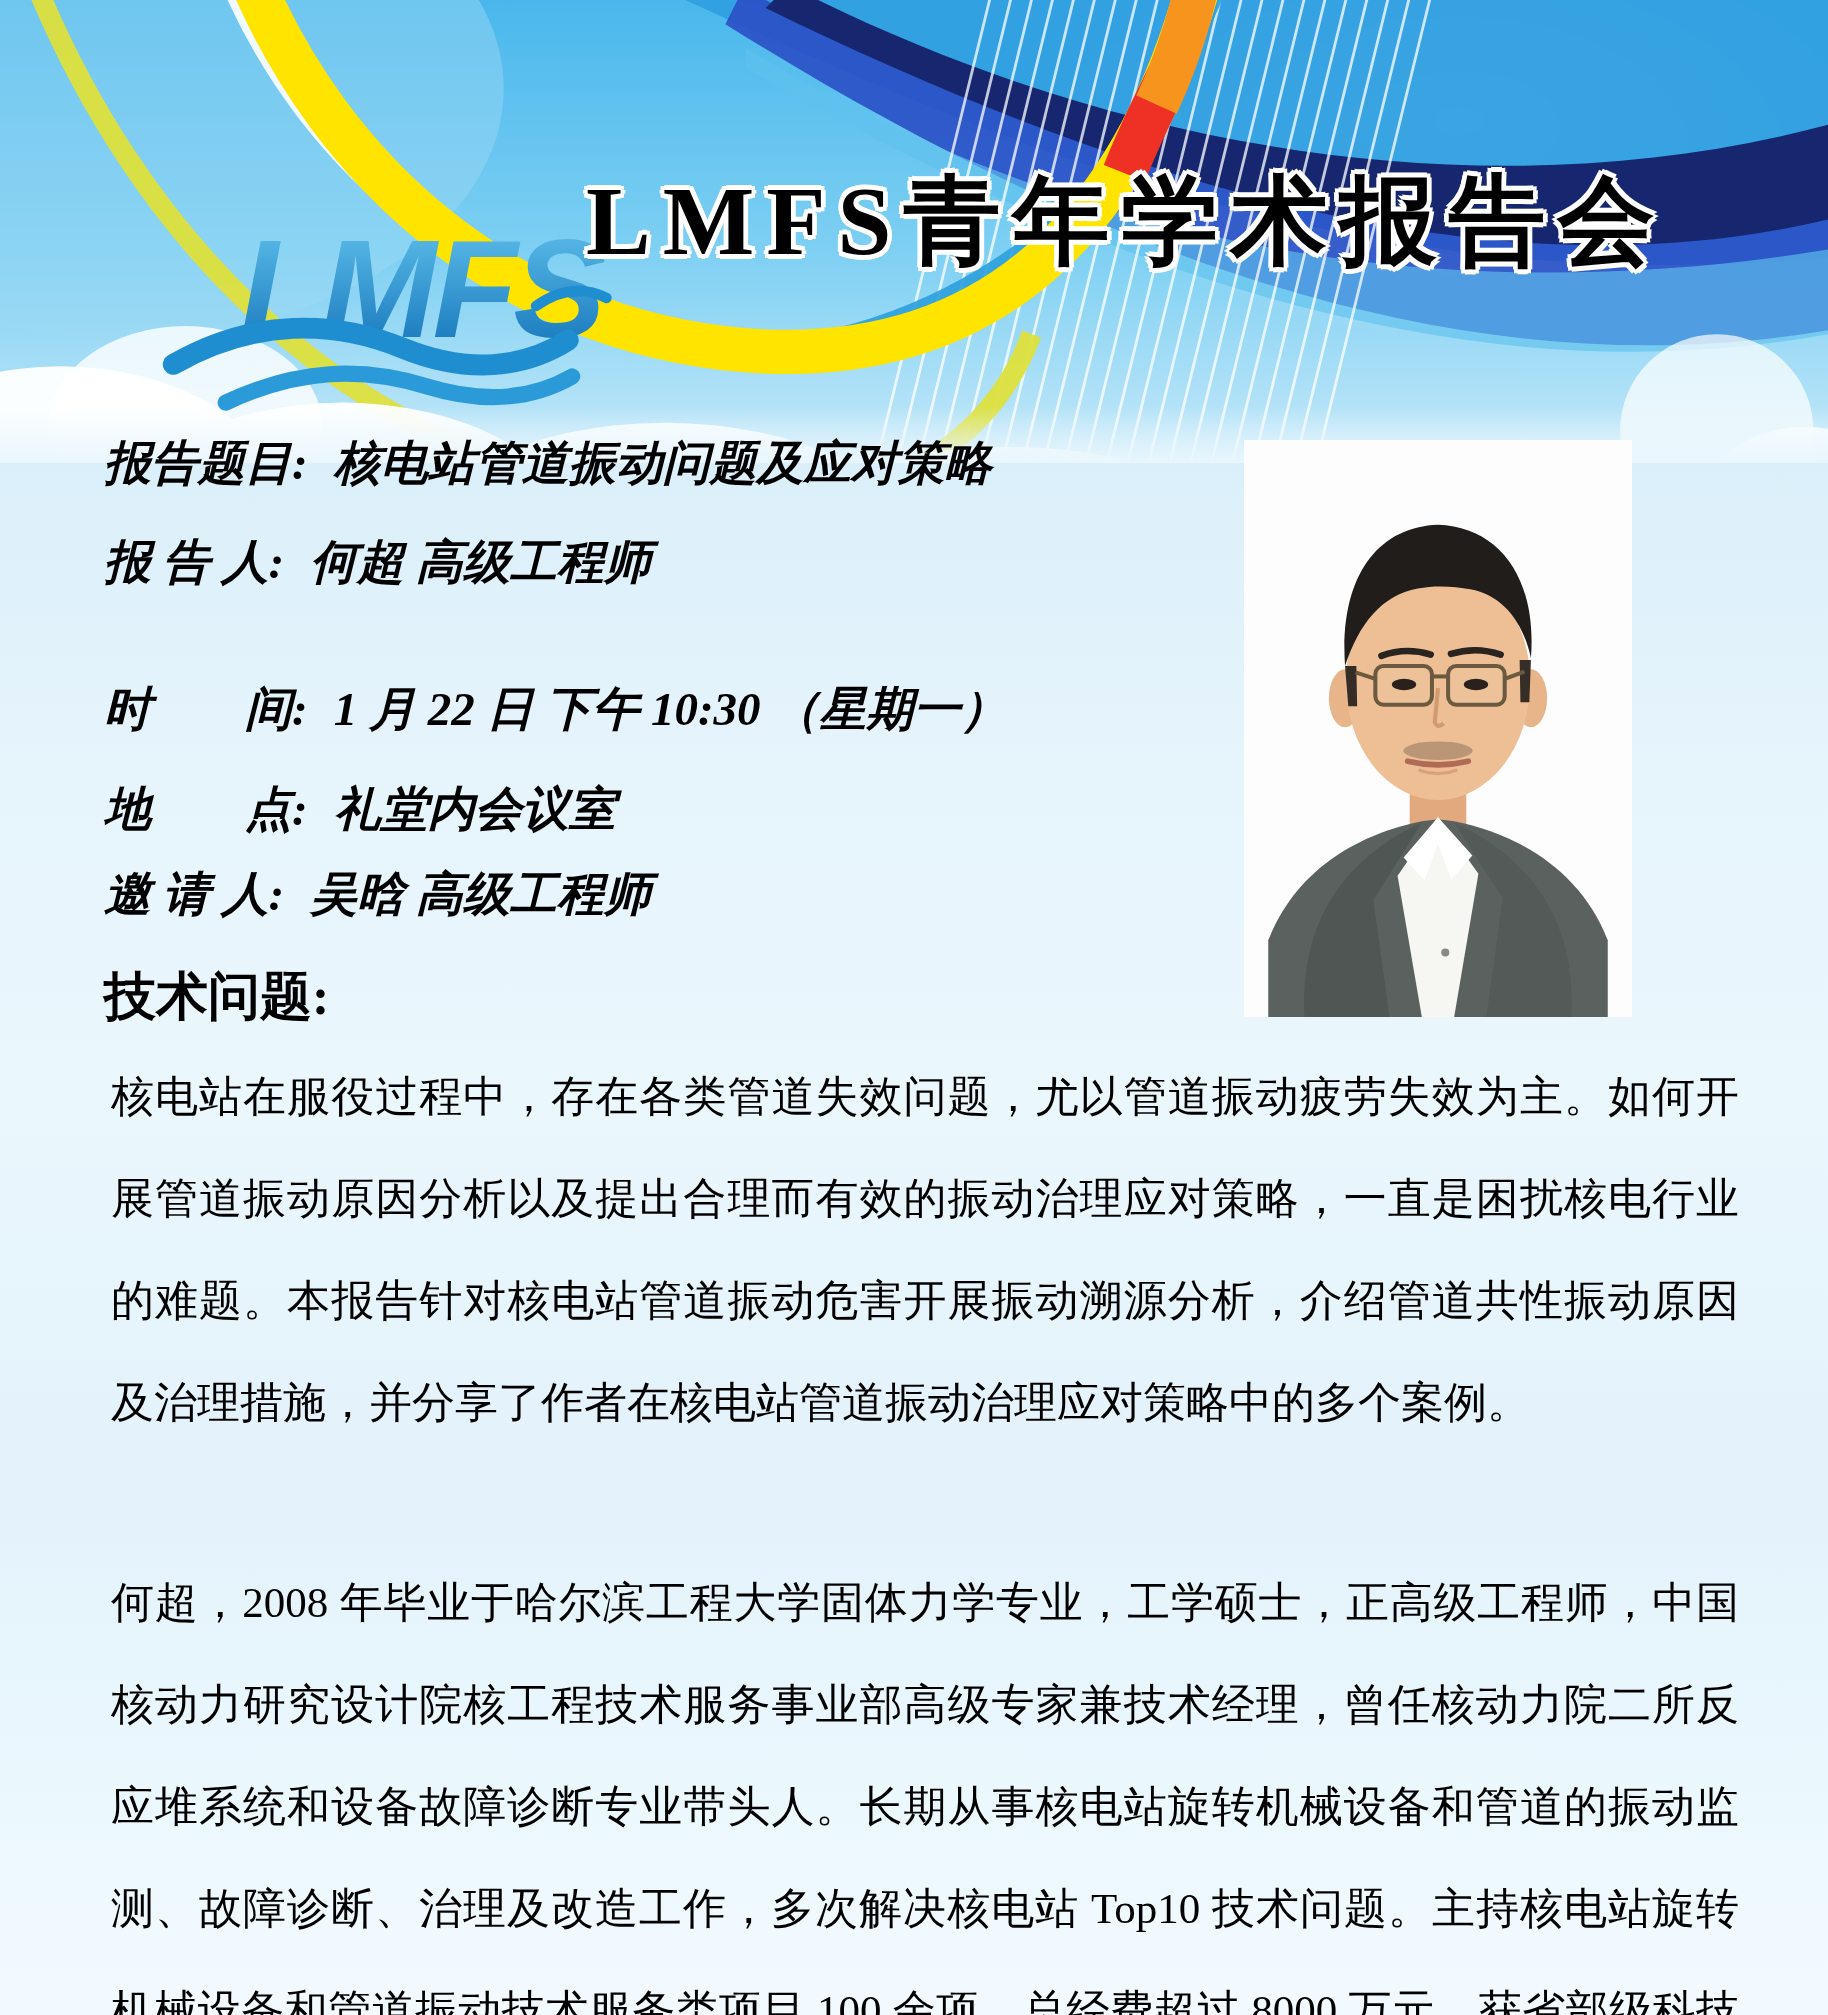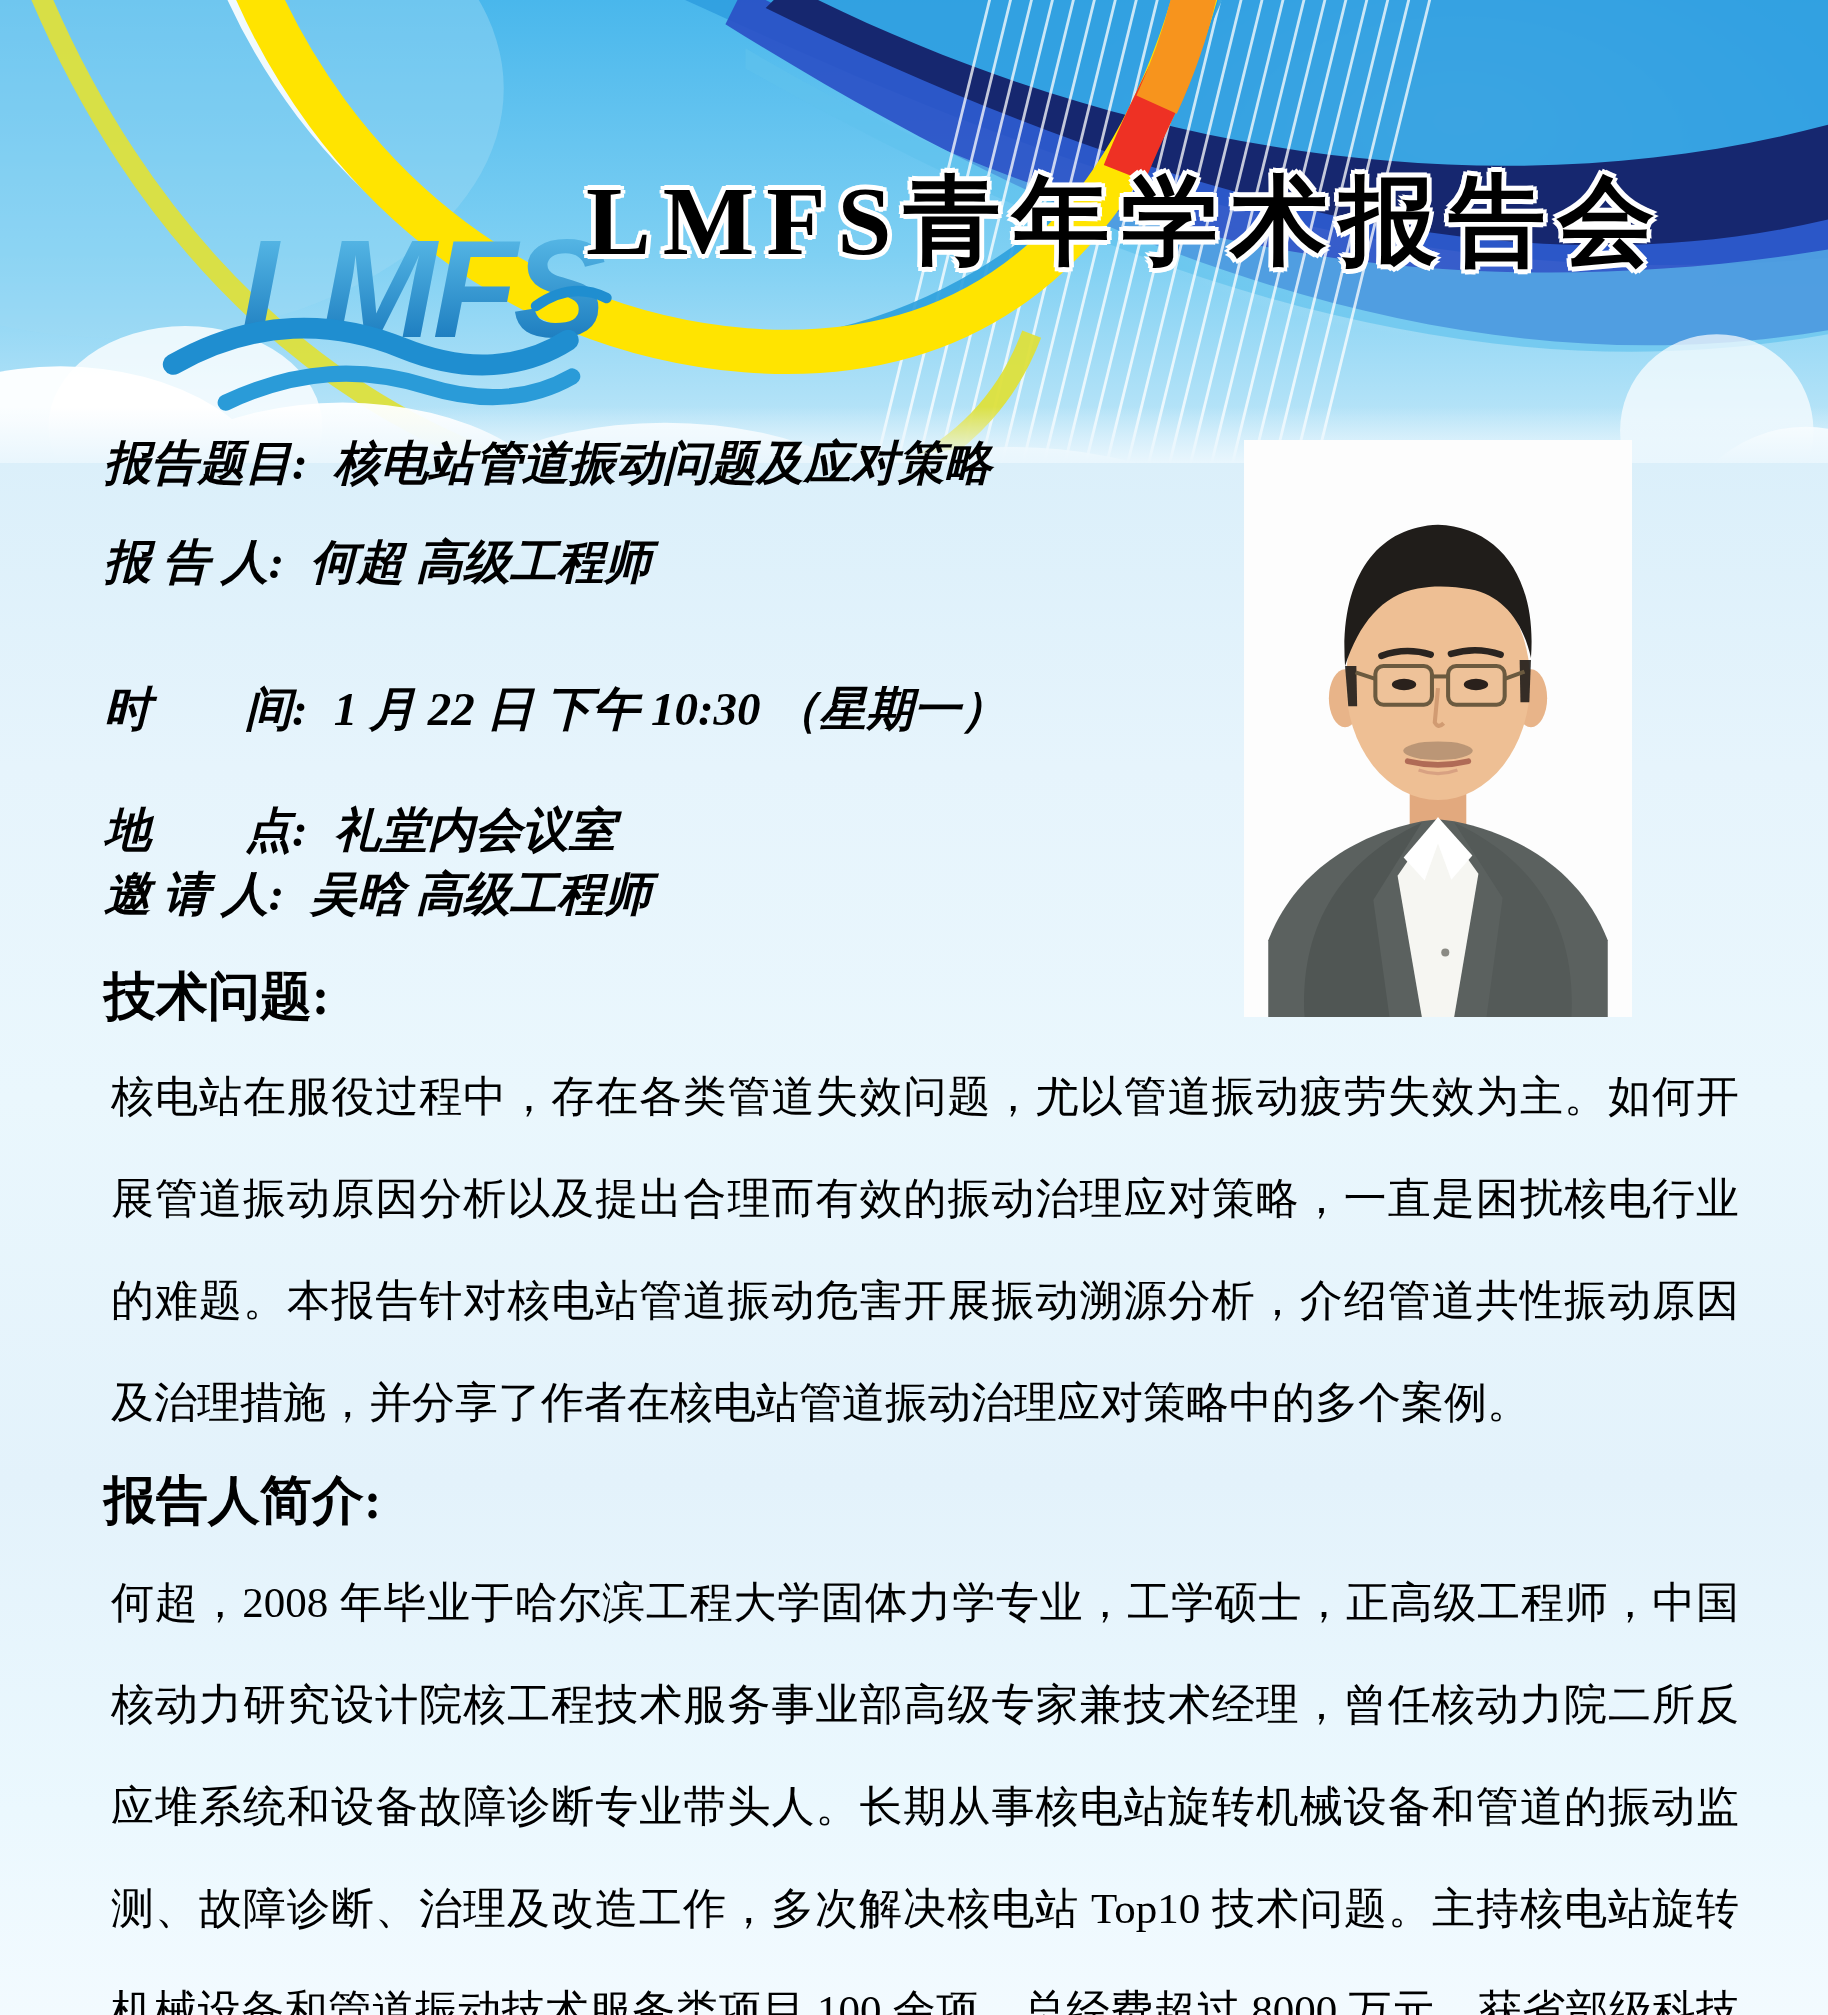--- a/index.html
+++ b/index.html
@@ -16,21 +16,21 @@
   .title{
     position:absolute;left:580px;top:167px;margin:6px;
     font-size:97px;font-weight:900;letter-spacing:12px;color:#000;
     white-space:nowrap;line-height:1;
     font-family:"Liberation Serif","DejaVu Serif",serif;
     text-shadow:-4.8px 0 0 #fff,4.8px 0 0 #fff,0 -4.8px 0 #fff,0 4.8px 0 #fff,
       -3.6px -3.6px 0 #fff,3.6px -3.6px 0 #fff,-3.6px 3.6px 0 #fff,3.6px 3.6px 0 #fff;
   }
   .info{position:absolute;top:0;left:104px;width:1128px;color:#000;}
   .info-row{position:absolute;left:0;white-space:nowrap;font-weight:bold;font-size:47px;line-height:1.2;font-style:italic;}
-  .row-1{top:435px}.row-2{top:534px}.row-3{top:681px}.row-4{top:802px}.row-5{top:866px}
+  .row-1{top:435px}.row-2{top:534px}.row-3{top:681px}.row-4{top:781px}.row-5{top:866px}
   .info-value{margin-left:26px;}
   .sec-heading{position:absolute;left:104px;margin:0;font-size:52px;font-weight:bold;color:#000;line-height:1.2;}
   .abstract-heading{top:966px}
   .bio-heading{top:1470px}
   .bodytext{
     position:absolute;left:111px;width:1628px;margin:0;color:#000;
     font-size:43px;line-height:102px;text-align:justify;text-align-last:left;
   }
   .abstract-body{top:1046px}
   .bio-body{top:1552px}
@@ -186,17 +186,16 @@
         <path d="M440,948 L320,1140 L360,1430 L150,1430 C140,1250 200,1060 440,948 Z" fill="#505654"></path>
         <path d="M520,948 L640,1135 L600,1430 L810,1430 C820,1250 760,1060 520,948 Z" fill="#545a58"></path>
         <circle cx="498" cy="1270" r="10" fill="#8a8a84"></circle>
       </g>
     </svg>
   </div>
 
   <h2 class="sec-heading abstract-heading">技术问题:</h2>
   <p class="bodytext abstract-body">核电站在服役过程中，存在各类管道失效问题，尤以管道振动疲劳失效为主。如何开展管道振动原因分析以及提出合理而有效的振动治理应对策略，一直是困扰核电行业的难题。本报告针对核电站管道振动危害开展振动溯源分析，介绍管道共性振动原因及治理措施，并分享了作者在核电站管道振动治理应对策略中的多个案例。</p>
 
-  <h2 class="sec-heading bio-heading">报告人简介:</h2>
   <p class="bodytext bio-body">何超，2008 年毕业于哈尔滨工程大学固体力学专业，工学硕士，正高级工程师，中国核动力研究设计院核工程技术服务事业部高级专家兼技术经理，曾任核动力院二所反应堆系统和设备故障诊断专业带头人。长期从事核电站旋转机械设备和管道的振动监测、故障诊断、治理及改造工作，多次解决核电站 Top10 技术问题。主持核电站旋转机械设备和管道振动技术服务类项目 100 余项，总经费超过 8000 万元。获省部级科技进步二等奖 2 项，主编国家能源局振动行业标准 3 项，在省部级以上核心期刊发表论文 20 余篇，其中 SCI 10 篇，授权专利 13 项，其中发明专利 6 项。</p>
 
 </div>
 
 
 </body></html>

